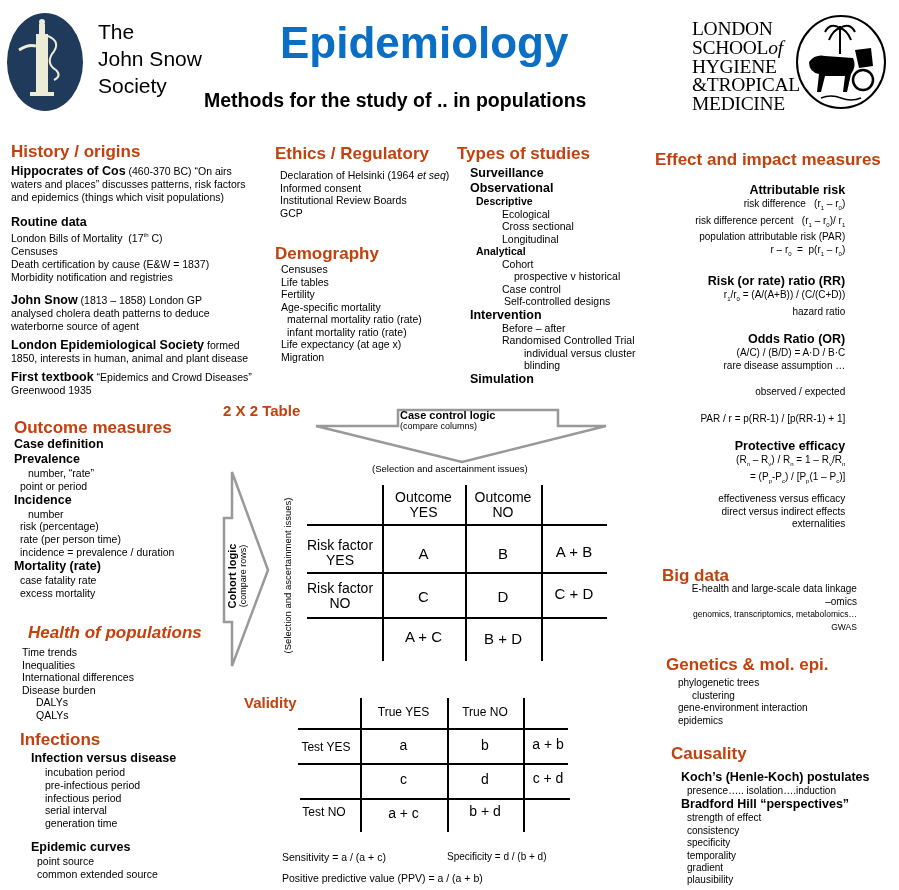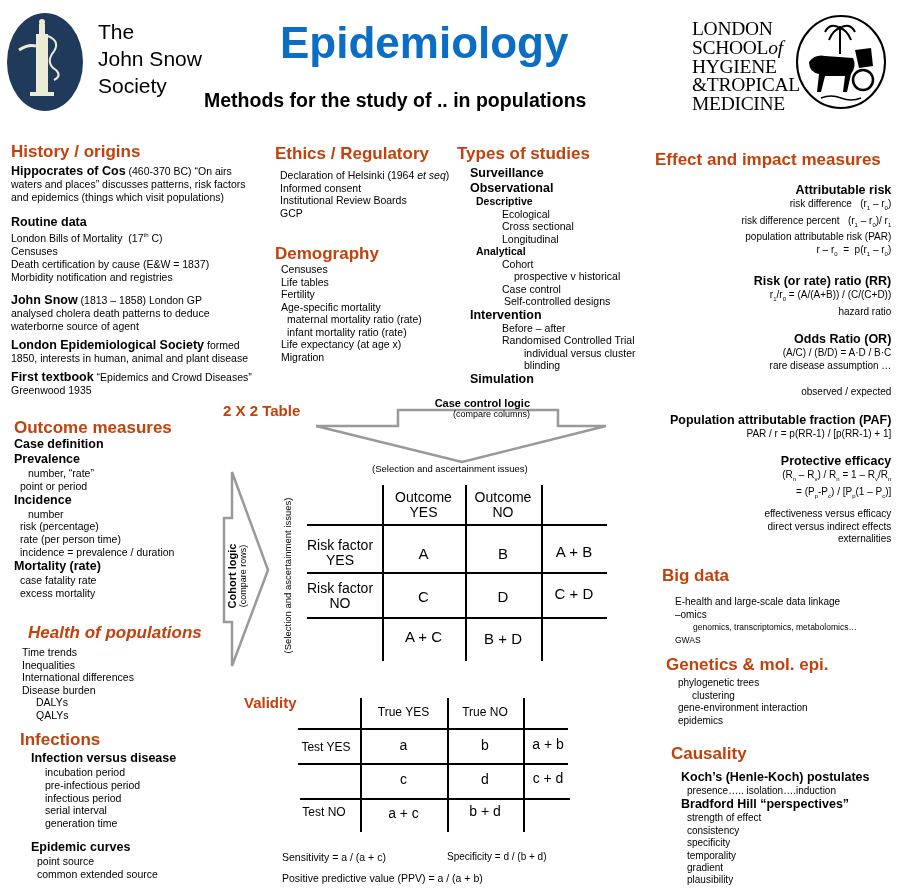--- a/index.html
+++ b/index.html
@@ -167,21 +167,21 @@
   <div class="indent4">Randomised Controlled Trial</div>
   <div style="padding-left:54px">individual versus cluster</div>
   <div style="padding-left:54px">blinding</div>
   <div class="b" style="line-height:15px">Simulation</div>
 </div>
 
 <div class="abs h" style="left:223px; top:402px; font-size:15px;">2 X 2  Table</div>
 <svg class="abs" style="left:310px; top:408px;" width="300" height="58">
   <path d="M88,2 L248,2 L248,18 L296,18 L152,54 L6,18 L88,18 Z" fill="#fff" stroke="#999" stroke-width="2.5"></path>
 </svg>
-<div class="abs" style="left:400px; top:397px; width:130px; text-align:right;">
+<div class="abs" style="left:400px; top:409px; width:130px; text-align:left;">
   <div style="font-size:11px; font-weight:bold;">Case control logic</div>
   <div style="font-size:9px;">(compare columns)</div>
 </div>
 <div class="abs" style="left:372px; top:463px; font-size:9.5px;">(Selection and ascertainment issues)</div>
 
 <svg class="abs" style="left:222px; top:470px;" width="50" height="200">
   <path d="M10,2 L10,48 L2,48 L2,152 L10,152 L10,196 L46,100 Z" fill="#fff" stroke="#999" stroke-width="2.5"></path>
 </svg>
 <div class="abs" style="left:187px; top:565px; width:100px; text-align:center; transform:rotate(-90deg); transform-origin:50% 50%;">
   <div style="font-size:11px; font-weight:bold; line-height:12px;">Cohort logic</div>
@@ -266,34 +266,33 @@
   <div class="b" style="line-height:15px">Risk (or rate) ratio  (RR)</div>
   <div class="indent1">r<sub style="font-size:6px">1</sub>/r<sub style="font-size:6px">0</sub> = (A/(A+B)) / (C/(C+D))</div>
   <div class="indent2">hazard ratio</div>
   <div style="height:14px"></div>
   <div class="b" style="line-height:15px">Odds Ratio  (OR)</div>
   <div class="indent1">(A/C) / (B/D)   =   A·D / B·C</div>
   <div class="indent1">rare disease assumption …</div>
   <div style="height:14px"></div>
   <div class="indent1">observed / expected</div>
   <div style="height:14px"></div>
-  <div class="b" style="line-height:15px">Population attributable fraction (PAF)</div>
   <div class="indent1">PAR / r   = p(RR-1) / [p(RR-1) + 1]</div>
   <div style="height:14px"></div>
   <div class="b" style="line-height:15px">Protective efficacy</div>
   <div class="indent2">(R<sub style="font-size:6px">n</sub> – R<sub style="font-size:6px">v</sub>) / R<sub style="font-size:6px">n</sub> = 1 – R<sub style="font-size:6px">v</sub>/R<sub style="font-size:6px">n</sub></div>
   <div style="padding-left:80px">= (P<sub style="font-size:6px">p</sub>-P<sub style="font-size:6px">c</sub>) / [P<sub style="font-size:6px">p</sub>(1 – P<sub style="font-size:6px">c</sub>)]</div>
   <div style="height:6px"></div>
   <div class="indent2">effectiveness versus efficacy</div>
   <div class="indent4" style="padding-left:20px">direct versus indirect effects</div>
   <div style="padding-left:32px">externalities</div>
 </div>
 
 <div class="abs h" style="left:662px; top:566px;">Big data</div>
-<div class="abs t2" style="left:675px; top:596px;">
+<div class="abs t2" style="left:675px; top:583px;text-align:right;">
   <div>E-health and large-scale data linkage</div>
   <div>–omics</div>
   <div style="padding-left:18px; font-size:8.5px;">genomics, transcriptomics, metabolomics…</div>
   <div style="font-size:8.5px;">GWAS</div>
 </div>
 
 <div class="abs h" style="left:666px; top:655px;">Genetics &amp; mol. epi.</div>
 <div class="abs t2" style="left:678px; top:677px;">
   <div>phylogenetic trees</div>
   <div class="indent2">clustering</div>

